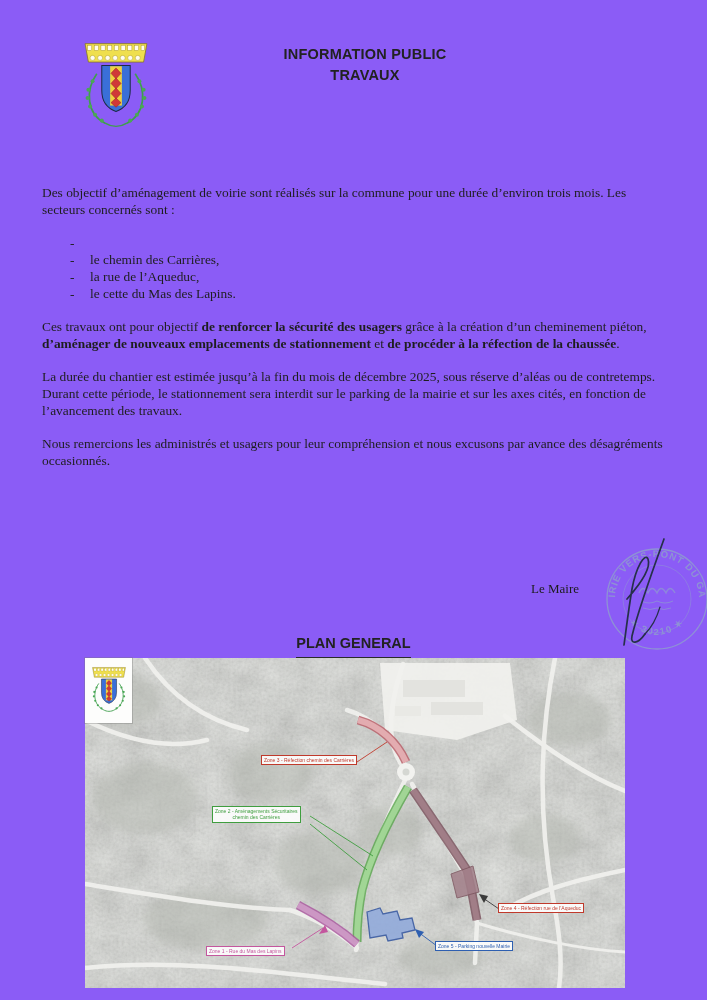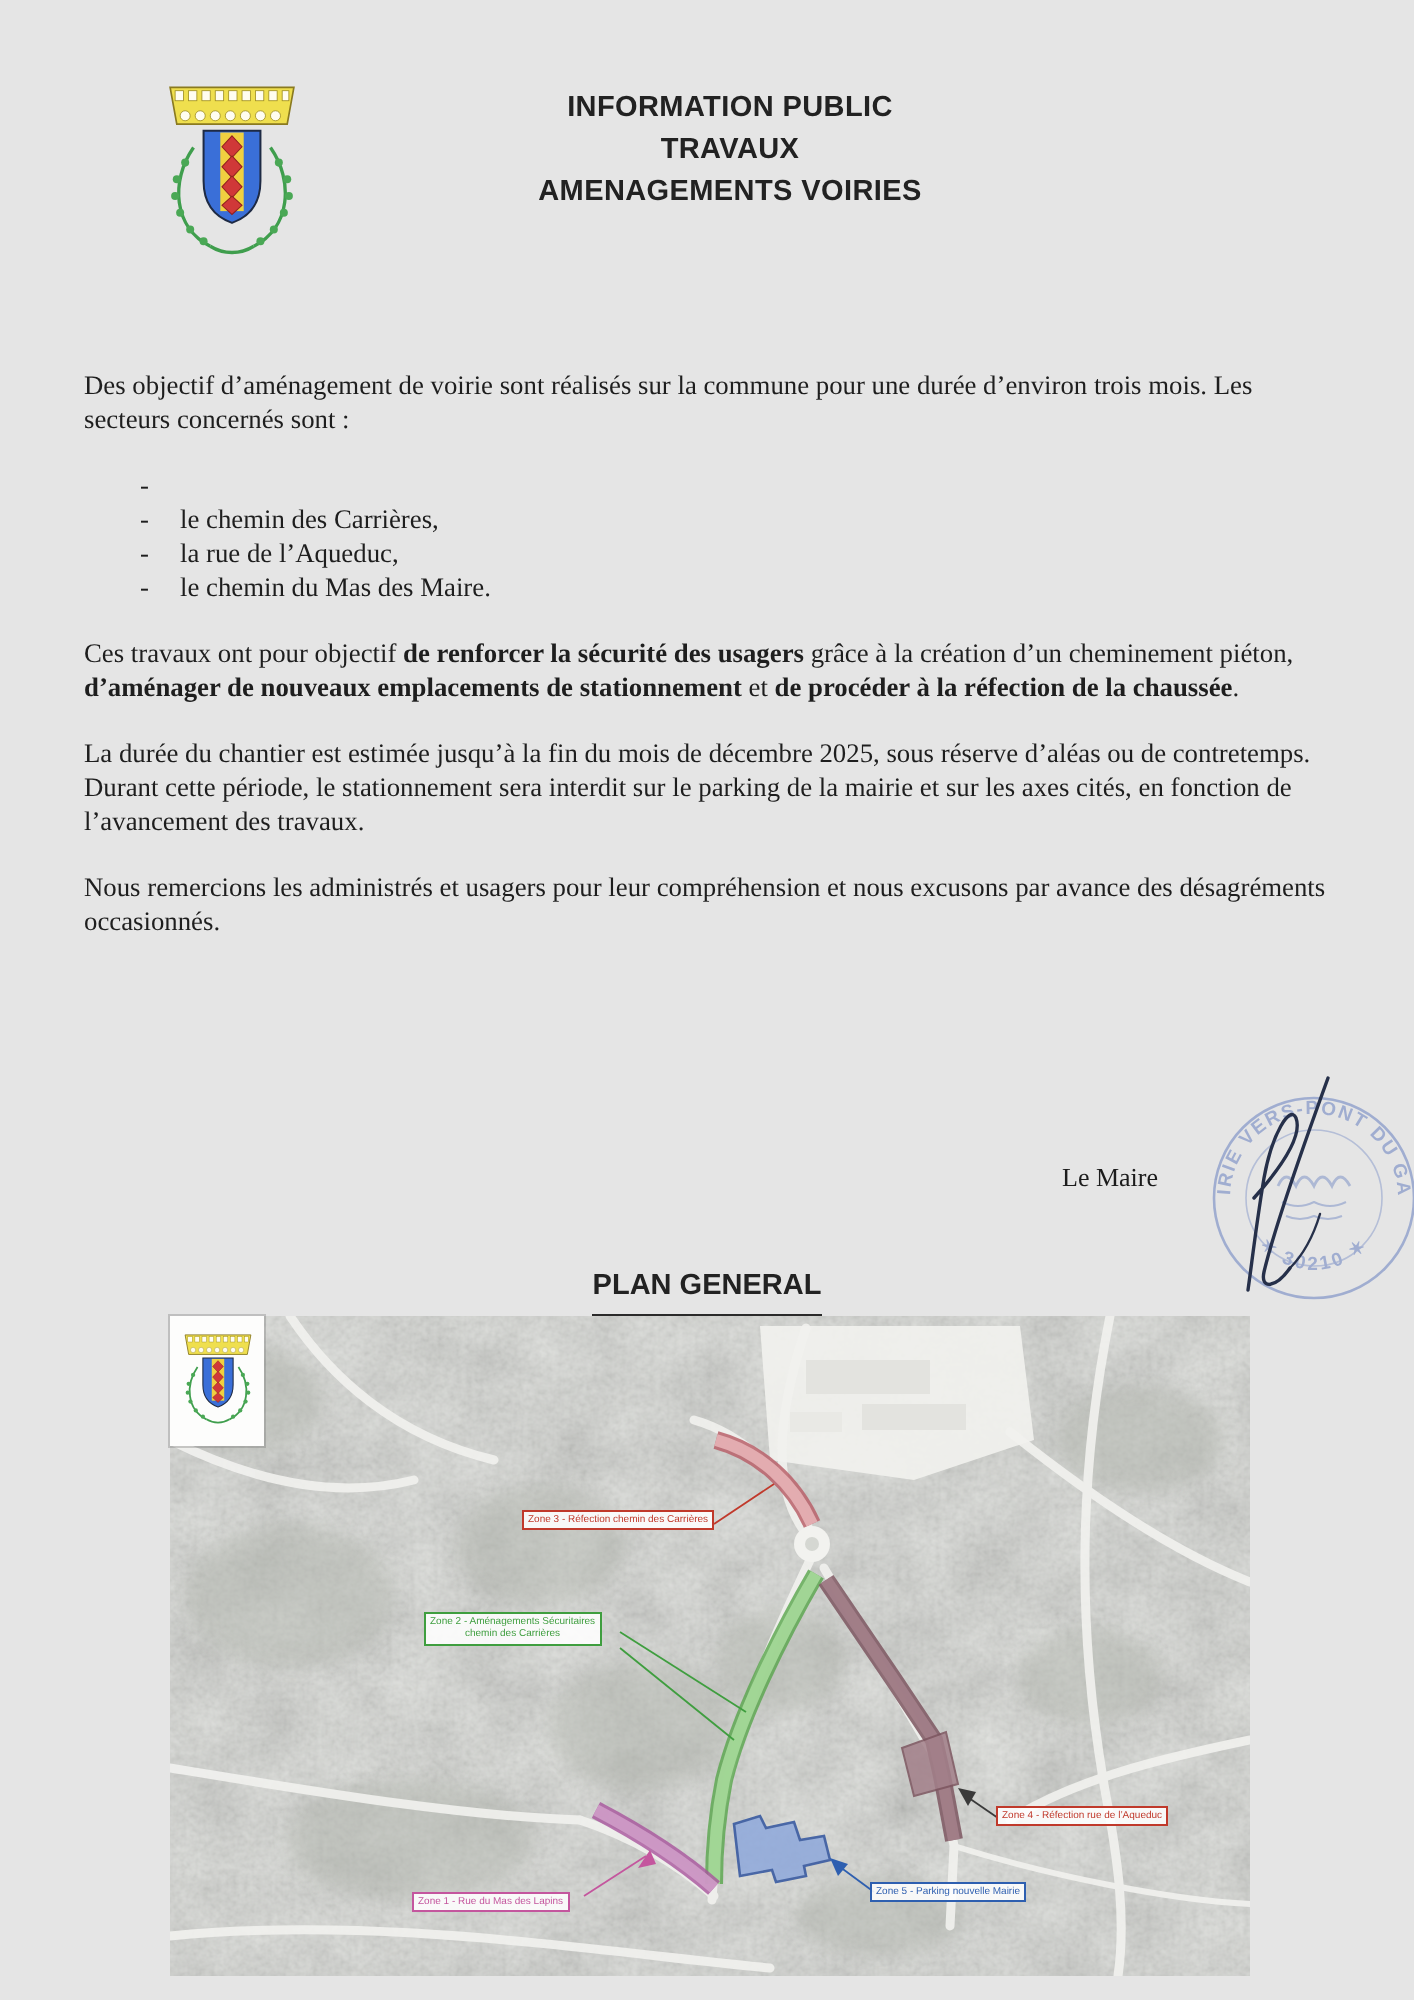--- a/index.html
+++ b/index.html
@@ -1,18 +1,18 @@
 <!DOCTYPE html>
 <html><head>
 <meta charset="utf-8">
 <style>
   html,body{margin:0;padding:0;background:#9a9a9a;}
   .page{
     position:relative;width:707px;height:1000px;margin:0 auto;
-    background:#e5e5e5;overflow:hidden;
+    background:#8b5cf6;overflow:hidden;
     font-family:"Liberation Serif",serif;color:#1c1c1c;
   }
   
   .logo{position:absolute;left:78px;top:42px;width:76px;height:92px;}
   .title-block{
     position:absolute;left:215px;top:44px;width:300px;text-align:center;
     font-family:"Liberation Sans",sans-serif;font-weight:bold;
     font-size:14.5px;line-height:21px;color:#222;letter-spacing:.2px;
   }
   
@@ -108,40 +108,39 @@
 <div class="page">
 
   <div class="logo">
     <svg viewBox="0 0 90 110" width="76" height="92">
         <use href="#coa"></use>
       </svg>
   </div>
   <div class="title-block">
     <div>INFORMATION PUBLIC</div>
     <div>TRAVAUX</div>
-    <div>AMENAGEMENTS VOIRIES</div>
   </div>
 
   <div class="letter">
     <p>Des objectif d’aménagement de voirie sont réalisés sur la commune pour une durée d’environ trois mois. Les secteurs concernés sont :</p>
     <div class="bullets">
       <div class="bullet-row">
         <span class="dash">-</span>
       </div>
       <div class="bullet-row">
         <span class="dash">-</span>
         <span>le chemin des Carrières,</span>
       </div>
       <div class="bullet-row">
         <span class="dash">-</span>
         <span>la rue de l’Aqueduc,</span>
       </div>
       <div class="bullet-row">
         <span class="dash">-</span>
-        <span>le chemin du Mas des Maire.</span>
+        <span>le cette du Mas des Lapins.</span>
       </div>
     </div>
     <p><span>Ces travaux ont pour objectif </span><span class="bold">de renforcer la sécurité des usagers</span><span> grâce à la création d’un cheminement piéton, </span><span class="bold">d’aménager de nouveaux emplacements de stationnement</span><span> et </span><span class="bold">de procéder à la réfection de la chaussée</span><span>.</span></p>
     <p>La durée du chantier est estimée jusqu’à la fin du mois de décembre 2025, sous réserve d’aléas ou de contretemps. Durant cette période, le stationnement sera interdit sur le parking de la mairie et sur les axes cités, en fonction de l’avancement des travaux.</p>
     <p>Nous remercions les administrés et usagers pour leur compréhension et nous excusons par avance des désagréments occasionnés.</p>
   </div>
 
   <div class="signer">Le Maire</div>
 
   <div class="stamp">

